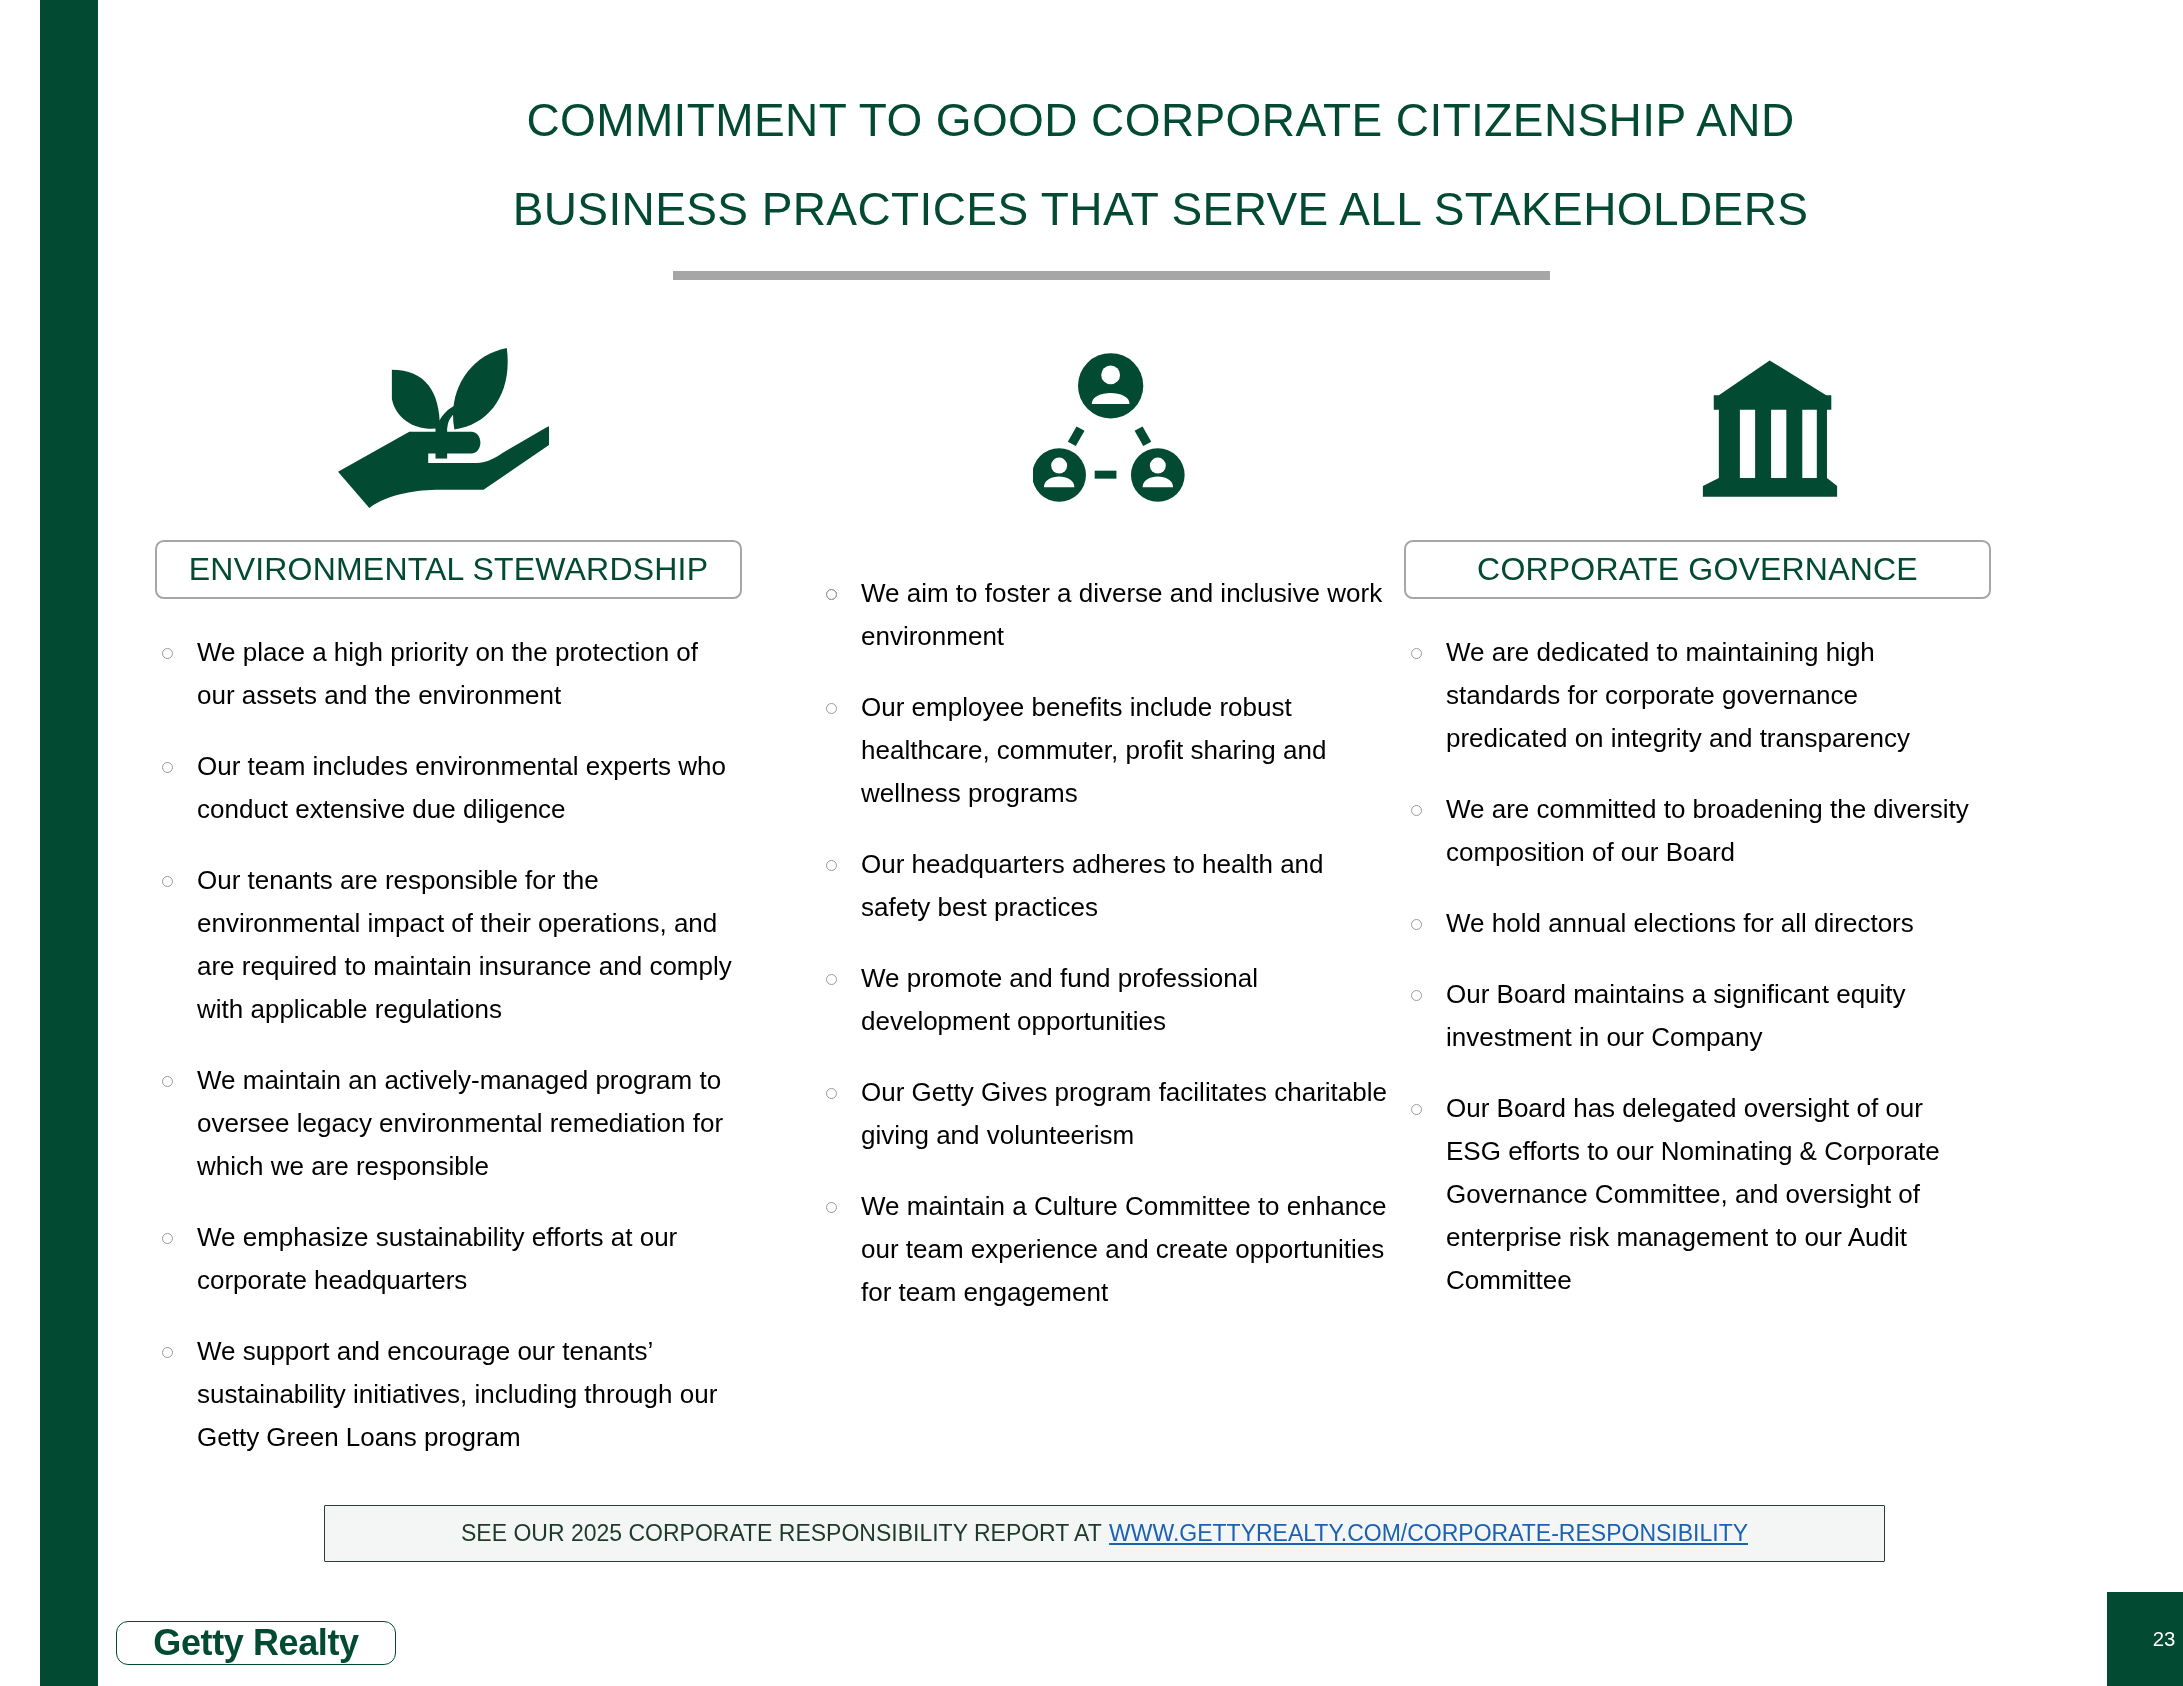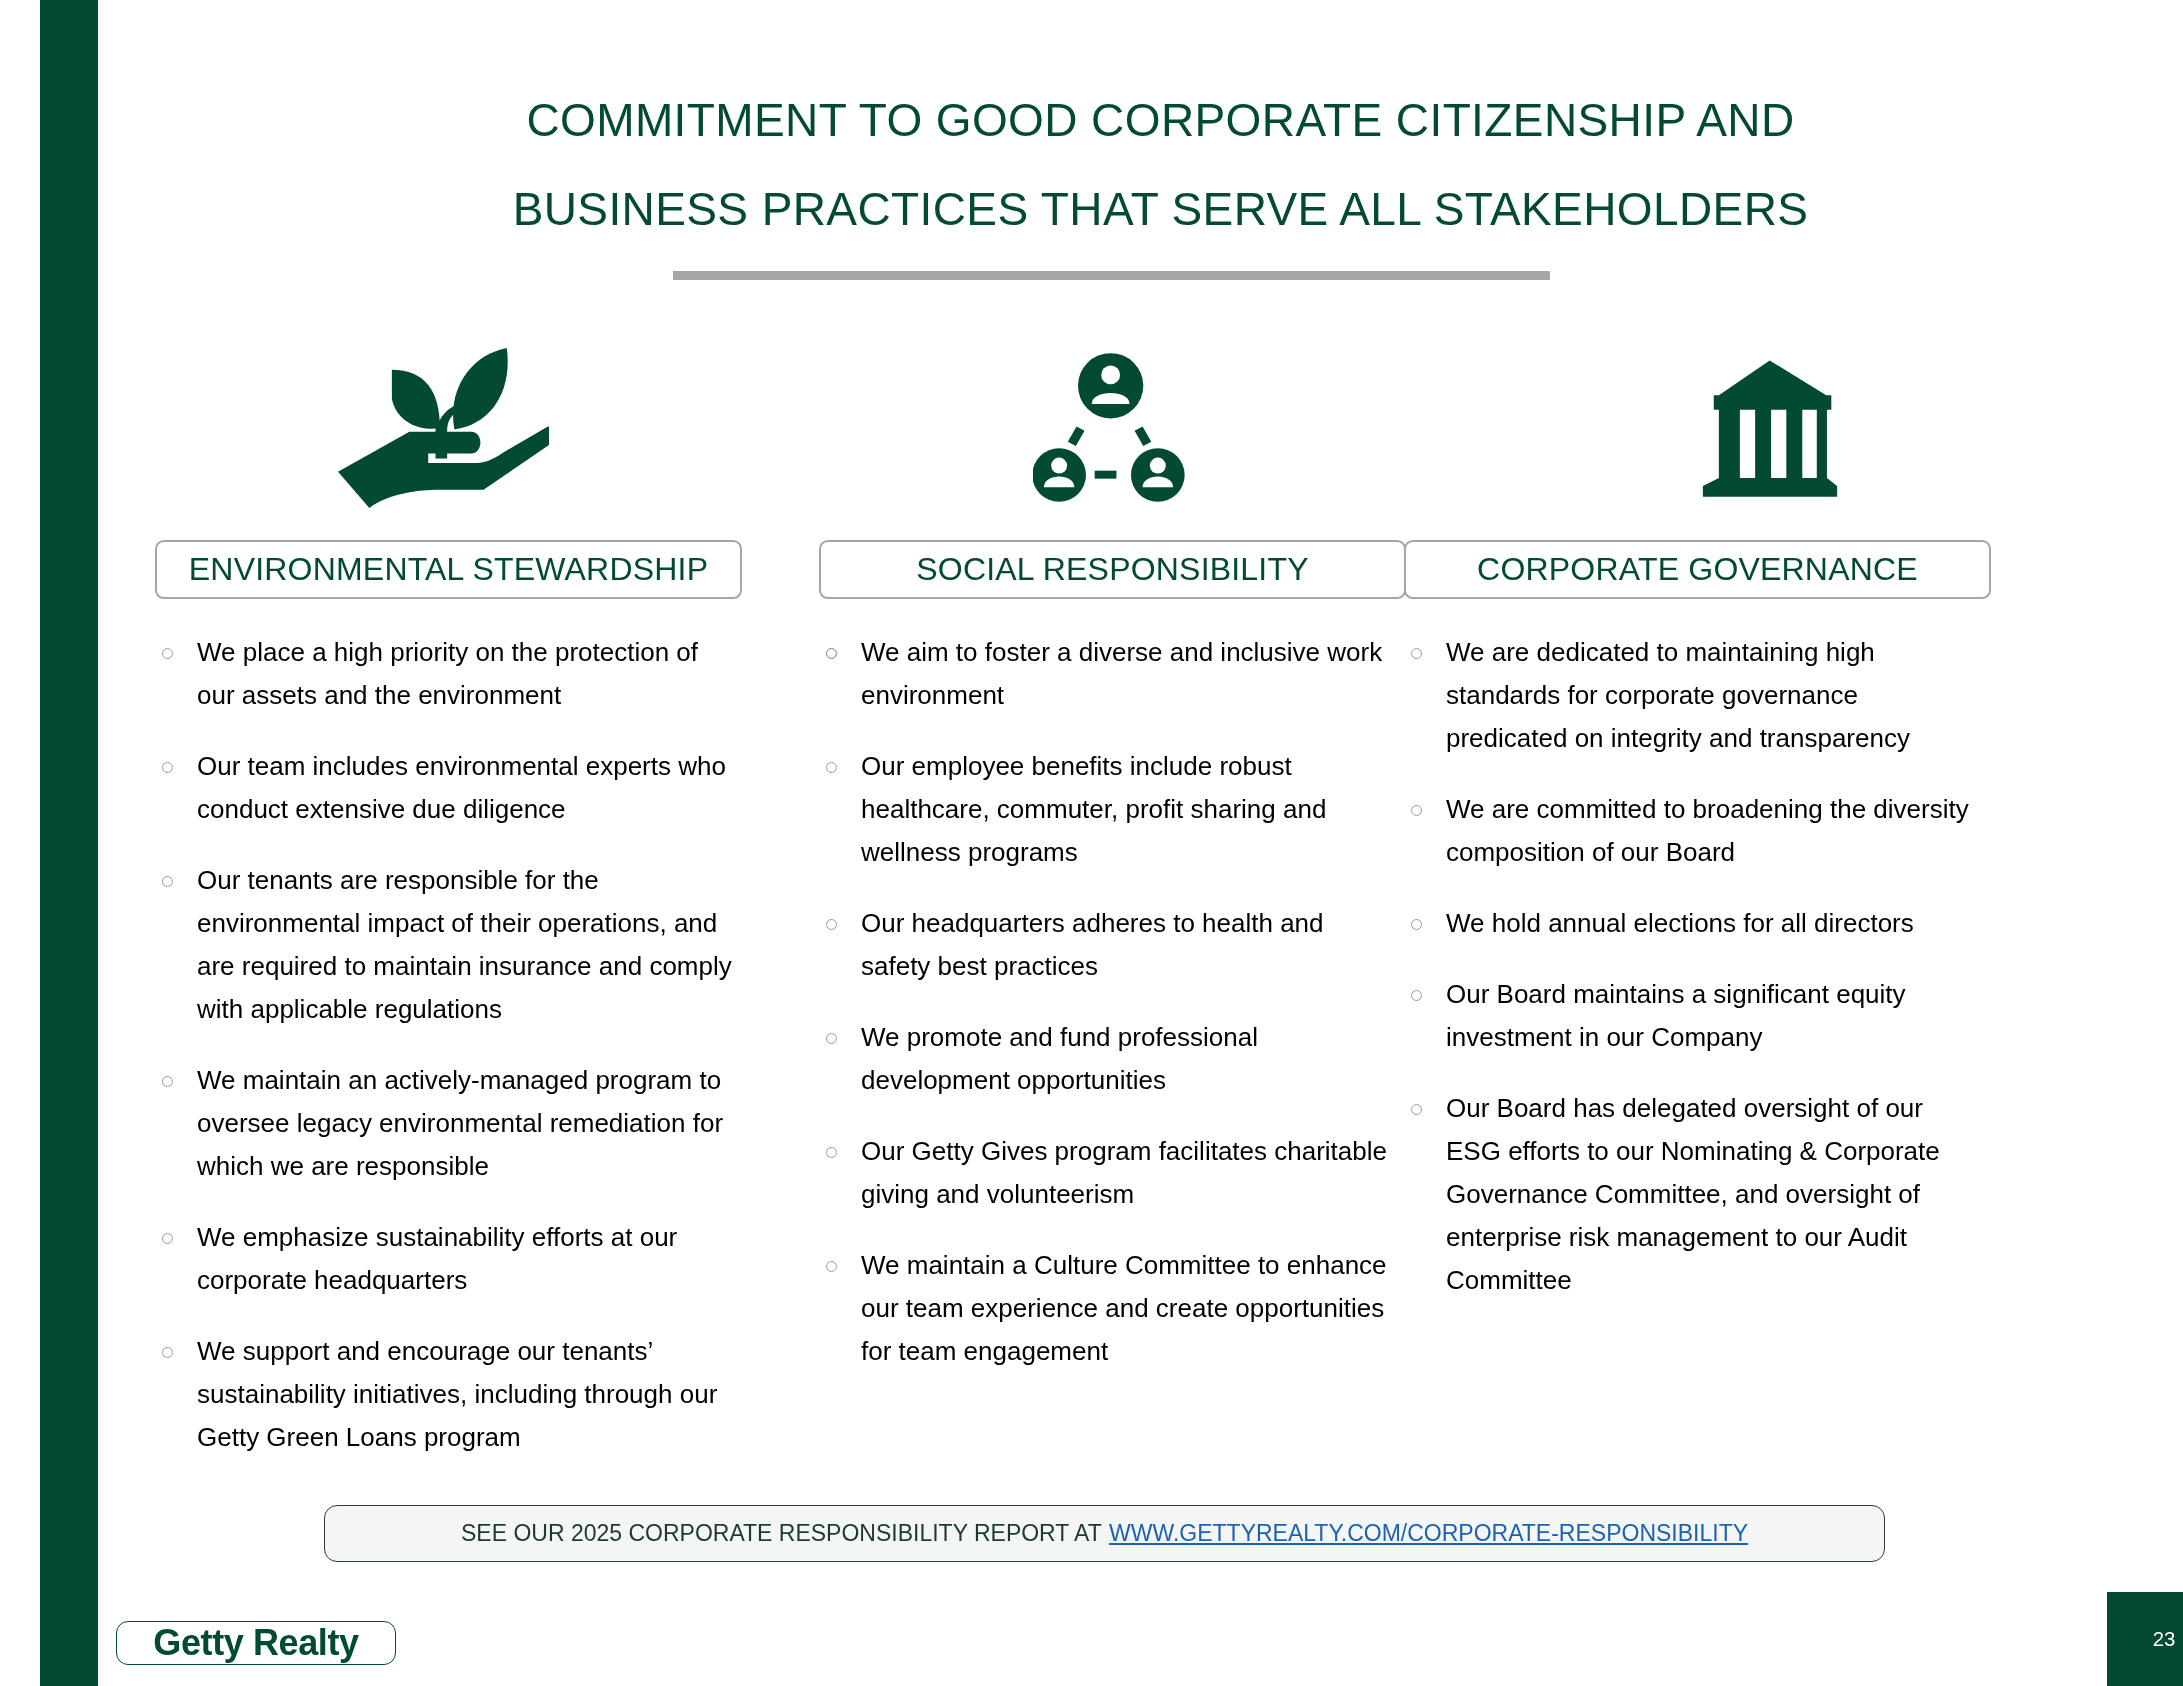--- a/index.html
+++ b/index.html
@@ -24,21 +24,21 @@
   .col-header { height:55px; border:2.2px solid #a6a6a6; border-radius:8.7px; background:#fff;
                 display:flex; align-items:center; justify-content:center; color:#034a33;
                 font-size:32px; letter-spacing:0.2px; }
   .bullets { list-style:none; margin:0; padding:0; margin-top:32px; }
   .bullet { position:relative; padding-left:42px; font-size:26px; line-height:43px; color:#000;
             margin-bottom:28px; padding-right:7.3px; }
   .bullet-mark { position:absolute; left:7.3px; top:16.7px; width:11px; height:11px; border:1.5px solid #9a9a9a;
                  border-radius:50%; box-sizing:border-box; }
 
   .footer-box { position:absolute; left:324px; top:1505px; width:1561px; height:57px; box-sizing:border-box;
-                border:1.5px solid #2e3d35; border-radius:13px; background:#f4f5f5;
+                border:1.5px solid #2e3d35; border-radius:1px; background:#f4f5f5;
                 display:flex; align-items:center; justify-content:center; font-size:23px; color:#1d3a2c;text-align:center; }
   .footer-link { color:#1a62b3; text-decoration:underline; margin-left:7.3px; }
 
   .logo { position:absolute; left:116px; top:1621px; width:280px; height:44px; box-sizing:border-box;
           border:1.5px solid #034a33; border-radius:12px; display:flex; align-items:center; justify-content:center;
           color:#034a33; font-weight:bold; font-size:36px; letter-spacing:-0.4px; }
   .page-num { position:absolute; left:2107px; top:1592px; width:58px; height:95px; background:#034a33;
               color:#fff; font-size:20.4px; display:flex; align-items:center; justify-content:center;padding-left:28px; }
 </style>
 </head>
@@ -102,21 +102,20 @@
     <li class="bullet"><span class="bullet-mark"></span><span>We place a high priority on the protection of our assets and the environment</span></li>
     <li class="bullet"><span class="bullet-mark"></span><span>Our team includes environmental experts who conduct extensive due diligence</span></li>
     <li class="bullet"><span class="bullet-mark"></span><span>Our tenants are responsible for the environmental impact of their operations, and are required to maintain insurance and comply with applicable regulations</span></li>
     <li class="bullet"><span class="bullet-mark"></span><span>We maintain an actively-managed program to oversee legacy environmental remediation for which we are responsible</span></li>
     <li class="bullet"><span class="bullet-mark"></span><span>We emphasize sustainability efforts at our corporate headquarters</span></li>
     <li class="bullet"><span class="bullet-mark"></span><span>We support and encourage our tenants’ sustainability initiatives, including through our Getty Green Loans program</span></li>
   </ul>
 </div>
 
 <div class="col col-2">
-  <div class="col-header">SOCIAL RESPONSIBILITY</div>
   <ul class="bullets">
     <li class="bullet"><span class="bullet-mark"></span></li>
     <li class="bullet"><span class="bullet-mark"></span><span>We aim to foster a diverse and inclusive work environment</span></li>
     <li class="bullet"><span class="bullet-mark"></span><span>Our employee benefits include robust healthcare, commuter, profit sharing and wellness programs</span></li>
     <li class="bullet"><span class="bullet-mark"></span><span>Our headquarters adheres to health and safety best practices</span></li>
     <li class="bullet"><span class="bullet-mark"></span><span>We promote and fund professional development opportunities</span></li>
     <li class="bullet"><span class="bullet-mark"></span><span>Our Getty Gives program facilitates charitable giving and volunteerism</span></li>
     <li class="bullet"><span class="bullet-mark"></span><span>We maintain a Culture Committee to enhance our team experience and create opportunities for team engagement</span></li>
   </ul>
 </div>

